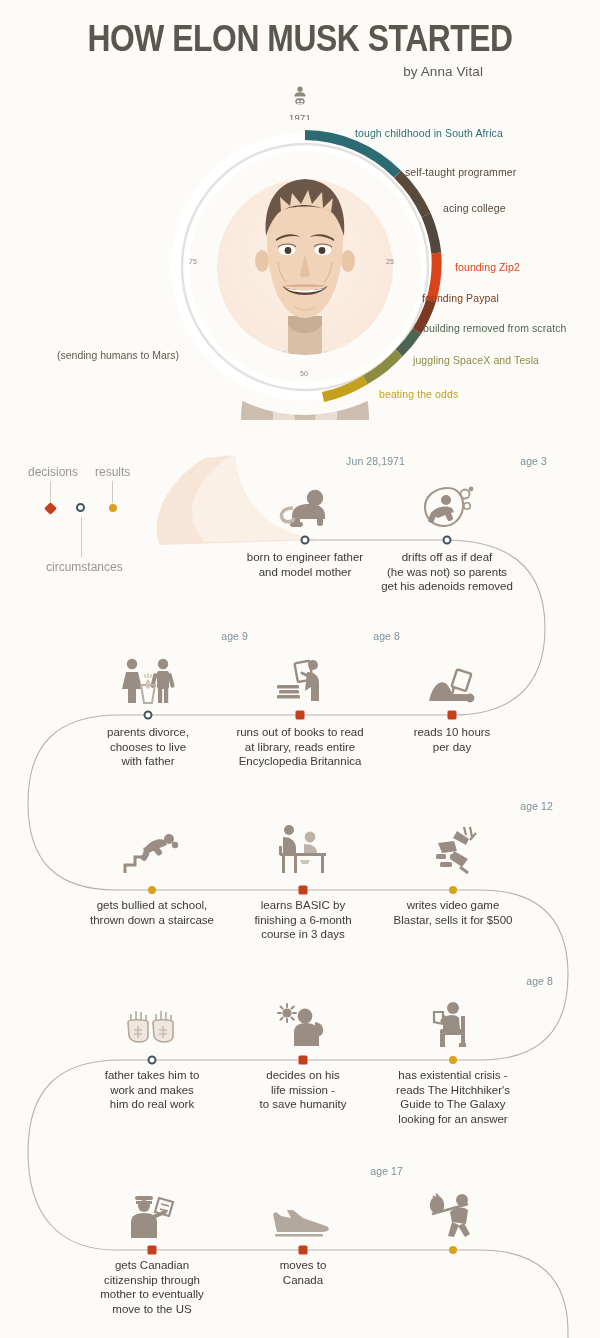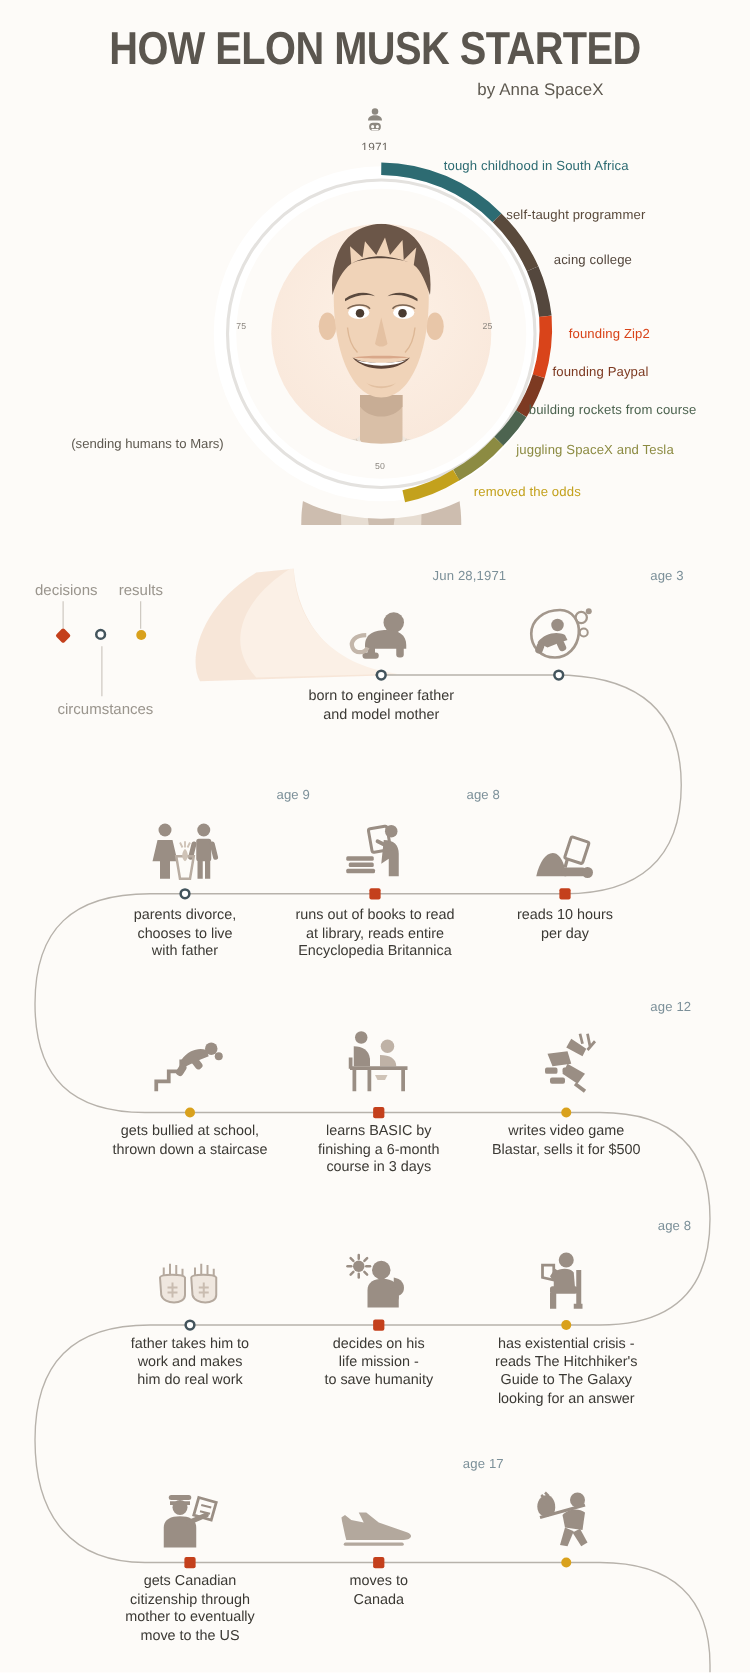--- a/index.html
+++ b/index.html
@@ -165,21 +165,21 @@
     transform: translateX(-50%);
     z-index: 3;
   }
 </style>
 </head>
 <body>
 
 <div id="page">
 
   <div class="title">HOW ELON MUSK STARTED</div>
-  <div class="byline">by Anna SpaceX</div>
+  <div class="byline">by Anna Vital</div>
 
   <div class="birth-mark">
     <span class="glyph">
       <svg width="16" height="20" viewBox="0 0 16 20">
         <circle cx="8" cy="3.2" r="2.6" fill="#8d8880"></circle>
         <path d="M2.4 10.4 C2.4 7.3 4.9 6.2 8 6.2 C11.1 6.2 13.6 7.3 13.6 10.4 Z" fill="#8d8880"></path>
         <rect x="3.3" y="12.2" width="9.4" height="6.2" rx="3.1" fill="#8d8880"></rect>
         <circle cx="6.1" cy="15.3" r="1.25" fill="#fdfbf8"></circle>
         <circle cx="9.9" cy="15.3" r="1.25" fill="#fdfbf8"></circle>
         <rect x="5.2" y="17.2" width="5.6" height="1" rx="0.5" fill="#fdfbf8"></rect>
@@ -277,24 +277,24 @@
 
     <span class="ring-num" style="left:44px;  top:138px;">75</span>
     <span class="ring-num" style="left:155px; top:250px;">50</span>
     <span class="ring-num" style="left:241px; top:138px;">25</span>
   </div>
 
   <span class="donut-label" style="left: 355px; top: 127px; color: rgb(45, 107, 114);">tough childhood in South Africa</span>
   <span class="donut-label" style="left: 405px; top: 166px; color: rgb(90, 74, 60);">self-taught programmer</span>
   <span class="donut-label" style="left: 443px; top: 202px; color: rgb(84, 71, 61);">acing college</span>
   <span class="donut-label" style="left: 455px; top: 261px; color: rgb(217, 68, 26);">founding Zip2</span>
-  <span class="donut-label" style="left: 442px; top: 292px; color: rgb(125, 58, 34); text-align: center;">founding Paypal</span>
-  <span class="donut-label" style="left: 423px; top: 322px; color: rgb(77, 100, 80);">building rockets from course</span>
+  <span class="donut-label" style="left: 422px; top: 292px; color: rgb(125, 58, 34); text-align: center;">founding Paypal</span>
+  <span class="donut-label" style="left: 423px; top: 322px; color: rgb(77, 100, 80);">building removed from scratch</span>
   <span class="donut-label" style="left: 413px; top: 354px; color: rgb(140, 139, 66);">juggling SpaceX and Tesla</span>
-  <span class="donut-label" style="left: 379px; top: 388px; color: rgb(195, 161, 28);">removed the odds</span>
+  <span class="donut-label" style="left: 379px; top: 388px; color: rgb(195, 161, 28);">beating the odds</span>
 
   <span class="mars-note">(sending humans to Mars)</span>
 
   <div id="legend">
     <span class="lg-label" style="left:0px;  top:0px;">decisions</span>
     <span class="lg-label" style="left:67px; top:0px;">results</span>
     <span class="lg-label" style="left:18px; top:95px;">circumstances</span>
 
     <span class="lg-stem" style="left:22px; top:16px; height:22px;"></span>
     <span class="lg-stem" style="left:84px; top:16px; height:22px;"></span>
@@ -349,20 +349,21 @@
         <path d="M12 30 C18 22 28 21 34 24 L36 28 L30 30 L20 34 Z" fill="#9a8e84"></path>
         <rect x="11" y="30" width="6" height="9" rx="2.6" fill="#9a8e84" transform="rotate(20 14 34)"></rect>
         <rect x="28" y="28" width="6" height="9" rx="2.6" fill="#9a8e84" transform="rotate(-25 31 32)"></rect>
         <circle cx="47" cy="10" r="4.5" fill="none" stroke="#a3978c" stroke-width="1.8"></circle>
         <circle cx="53" cy="5" r="2.4" fill="#a3978c"></circle>
         <circle cx="49" cy="22" r="3.2" fill="none" stroke="#a3978c" stroke-width="1.6"></circle>
       </svg>
     </div>
   </div>
   <div class="node nd-circ" style="left: 447px; top: 540px; border-color: rgb(67, 84, 92);"></div>
+  <div class="caption" style="left:447px; top:550px;">drifts off as if deaf<br>(he was not) so parents<br>get his adenoids removed</div>
 
   <div class="entry" style="left:148px; top:630px; width:200px;">
     <div class="age">age 9</div>
     <div class="icon">
       <svg width="60" height="48" viewBox="0 0 60 48">
         <circle cx="14" cy="7" r="5.2" fill="#9a8e84"></circle>
         <path d="M8 15 L20 15 L24 32 L18 32 L18 46 L10 46 L10 32 L4 32 Z" fill="#9a8e84"></path>
         <circle cx="45" cy="7" r="5.2" fill="#9a8e84"></circle>
         <rect x="39" y="14" width="12" height="18" rx="2" fill="#9a8e84"></rect>
         <rect x="40" y="31" width="4.2" height="15" fill="#9a8e84"></rect>

